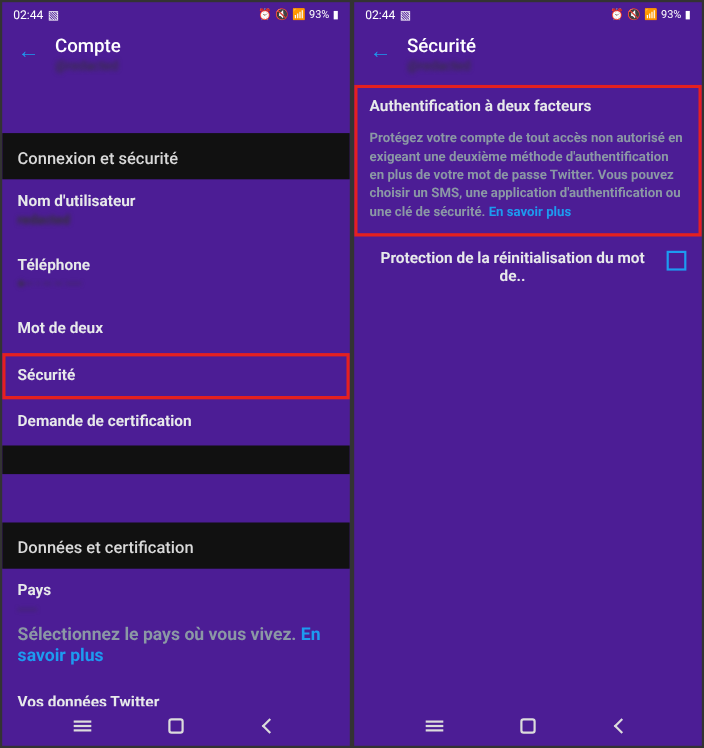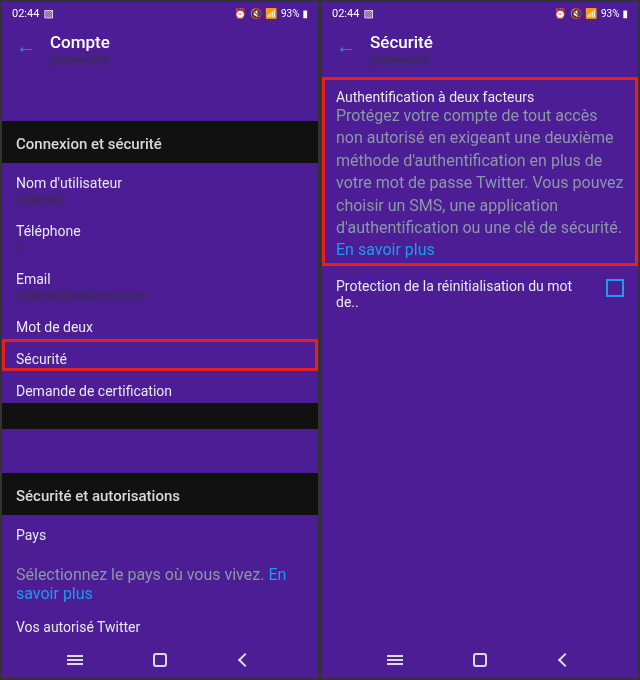--- a/index.html
+++ b/index.html
@@ -8,28 +8,28 @@
     .status-bar { height: 22px; display: flex; align-items: center; justify-content: space-between; padding: 0 10px; color: #fff; font-size: 11px; }
     .status-left { display: flex; align-items: center; gap: 4px; }
     .status-right { display: flex; align-items: center; gap: 3px; font-size: 10px; }
     .header { display: flex; align-items: flex-start; padding: 8px 14px 10px; gap: 14px; }
     .back-arrow { color: #1d9bf0; font-size: 20px; margin-top: 2px; cursor: pointer; }
     .header-text { display: flex; flex-direction: column; }
     .header-title { color: #fff; font-size: 17px; font-weight: 500; }
     .header-sub { color: #333; font-size: 12px; margin-top: 1px; filter: blur(2px); }
     .content { flex: 1; overflow: hidden; }
     .section-header { color: #d9d9d9; font-size: 15px; font-weight: 500; padding: 14px 14px 10px; background: #111; margin-top: 44px; }
-    .setting-item { padding: 12px 14px 4px; border-bottom: 0; position: relative; }
+    .setting-item { padding: 12px 14px 14px; border-bottom: 0; position: relative; font-weight: bold; }
     .setting-title { color: #e7e9ea; font-size: 14px; }
     .setting-sub { color: #333; font-size: 12px; margin-top: 2px; filter: blur(2px); }
-    .setting-desc { color: #8b98a5; font-size: 16px; line-height: 1.4; margin-top: 0; }
+    .setting-desc { color: #8b98a5; font-size: 12px; line-height: 1.4; margin-top: 12px; }
     .setting-hint { color: #8b98a5; font-size: 16px; margin-top: 6px; }
     .link { color: #1d9bf0; }
     .highlight { outline: 3px solid #e52020; outline-offset: -3px; }
-    .checkbox-row { display: flex; align-items: flex-start; justify-content: space-between; gap: 10px; }
+    .checkbox-row { display: flex; align-items: flex-start; justify-content: space-between; gap: 10px; text-align: center; }
     .checkbox-row .text-col { flex: 1; }
     .checkbox { width: 18px; height: 18px; border: 2px solid #1d9bf0; flex-shrink: 0; margin-top: 1px; }
     .divider-gap { height: 26px; background: #111; }
     .nav-bar { height: 36px; display: flex; align-items: center; justify-content: space-around; padding: 0 30px; }
     .nav-btn { color: #dcdcdc; cursor: pointer; display: flex; align-items: center; justify-content: center; width: 30px; height: 24px; }
     .nav-recent { display: flex; flex-direction: column; gap: 2px; }
     .nav-recent span { width: 16px; height: 2px; background: #dcdcdc; }
     .nav-home { width: 14px; height: 14px; border: 2px solid #dcdcdc; border-radius: 3px; }
     .nav-back-outline { width: 10px; height: 10px; border-left: 2px solid #dcdcdc; border-bottom: 2px solid #dcdcdc; transform: rotate(45deg); }
   </style>
@@ -62,43 +62,39 @@
 
     <div class="setting-item">
       <div class="setting-title">Nom d'utilisateur</div>
       <div class="setting-sub">redacted</div>
     </div>
     <div class="setting-item">
       <div class="setting-title">Téléphone</div>
       <div class="setting-sub">+·· · ·· ·· ····</div>
     </div>
     <div class="setting-item">
-      <div class="setting-title">Email</div>
-      <div class="setting-sub">redacted@redacted.com</div>
-    </div>
-    <div class="setting-item">
       <div class="setting-title">Mot de deux</div>
     </div>
     <div class="setting-item highlight">
       <div class="setting-title">Sécurité</div>
     </div>
     <div class="setting-item">
       <div class="setting-title">Demande de certification</div>
     </div>
 
     <div class="divider-gap"></div>
-    <div class="section-header">Sécurité et autorisations</div>
+    <div class="section-header">Données et certification</div>
 
     <div class="setting-item">
       <div class="setting-title">Pays</div>
       <div class="setting-sub">·····</div>
       <div class="setting-hint"><span>Sélectionnez le pays où vous vivez. </span><span class="link">En savoir plus</span></div>
     </div>
     <div class="setting-item">
-      <div class="setting-title">Vos autorisé Twitter</div>
+      <div class="setting-title">Vos données Twitter</div>
     </div>
   </div>
   <div class="nav-bar">
     <div class="nav-btn">
         <div class="nav-recent">
           <span></span>
           <span></span>
           <span></span>
         </div>
       </div>

